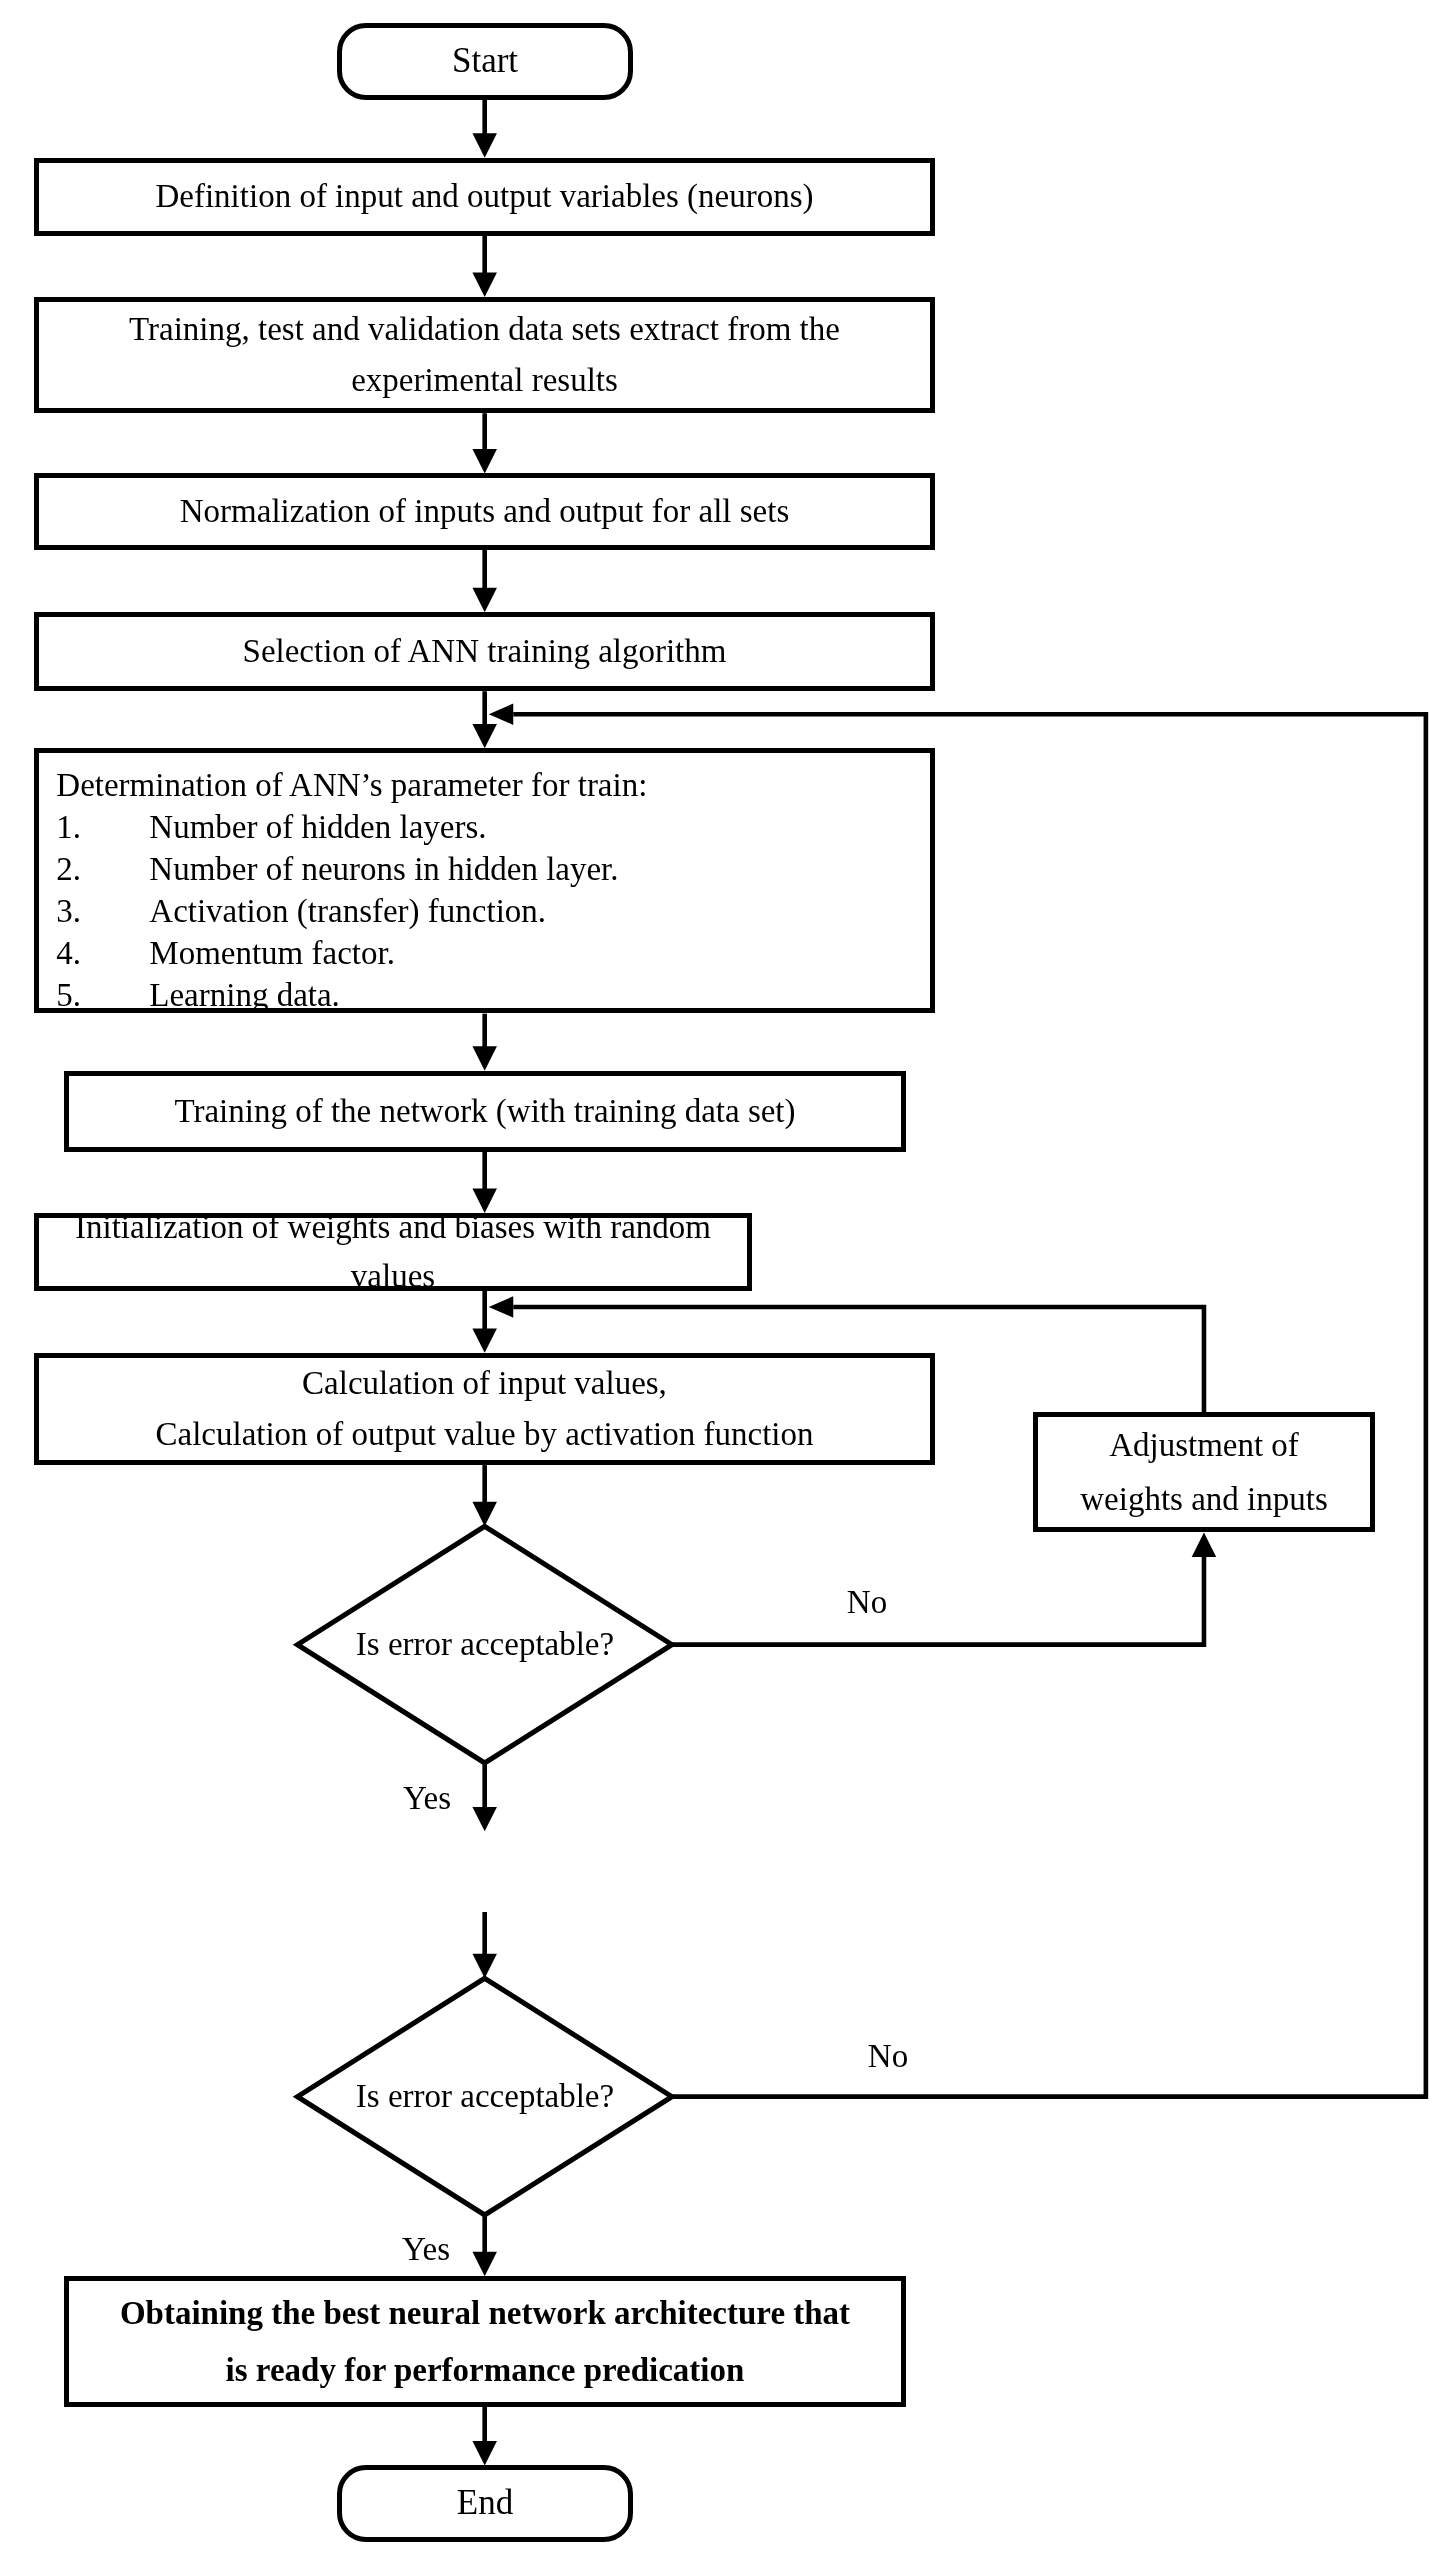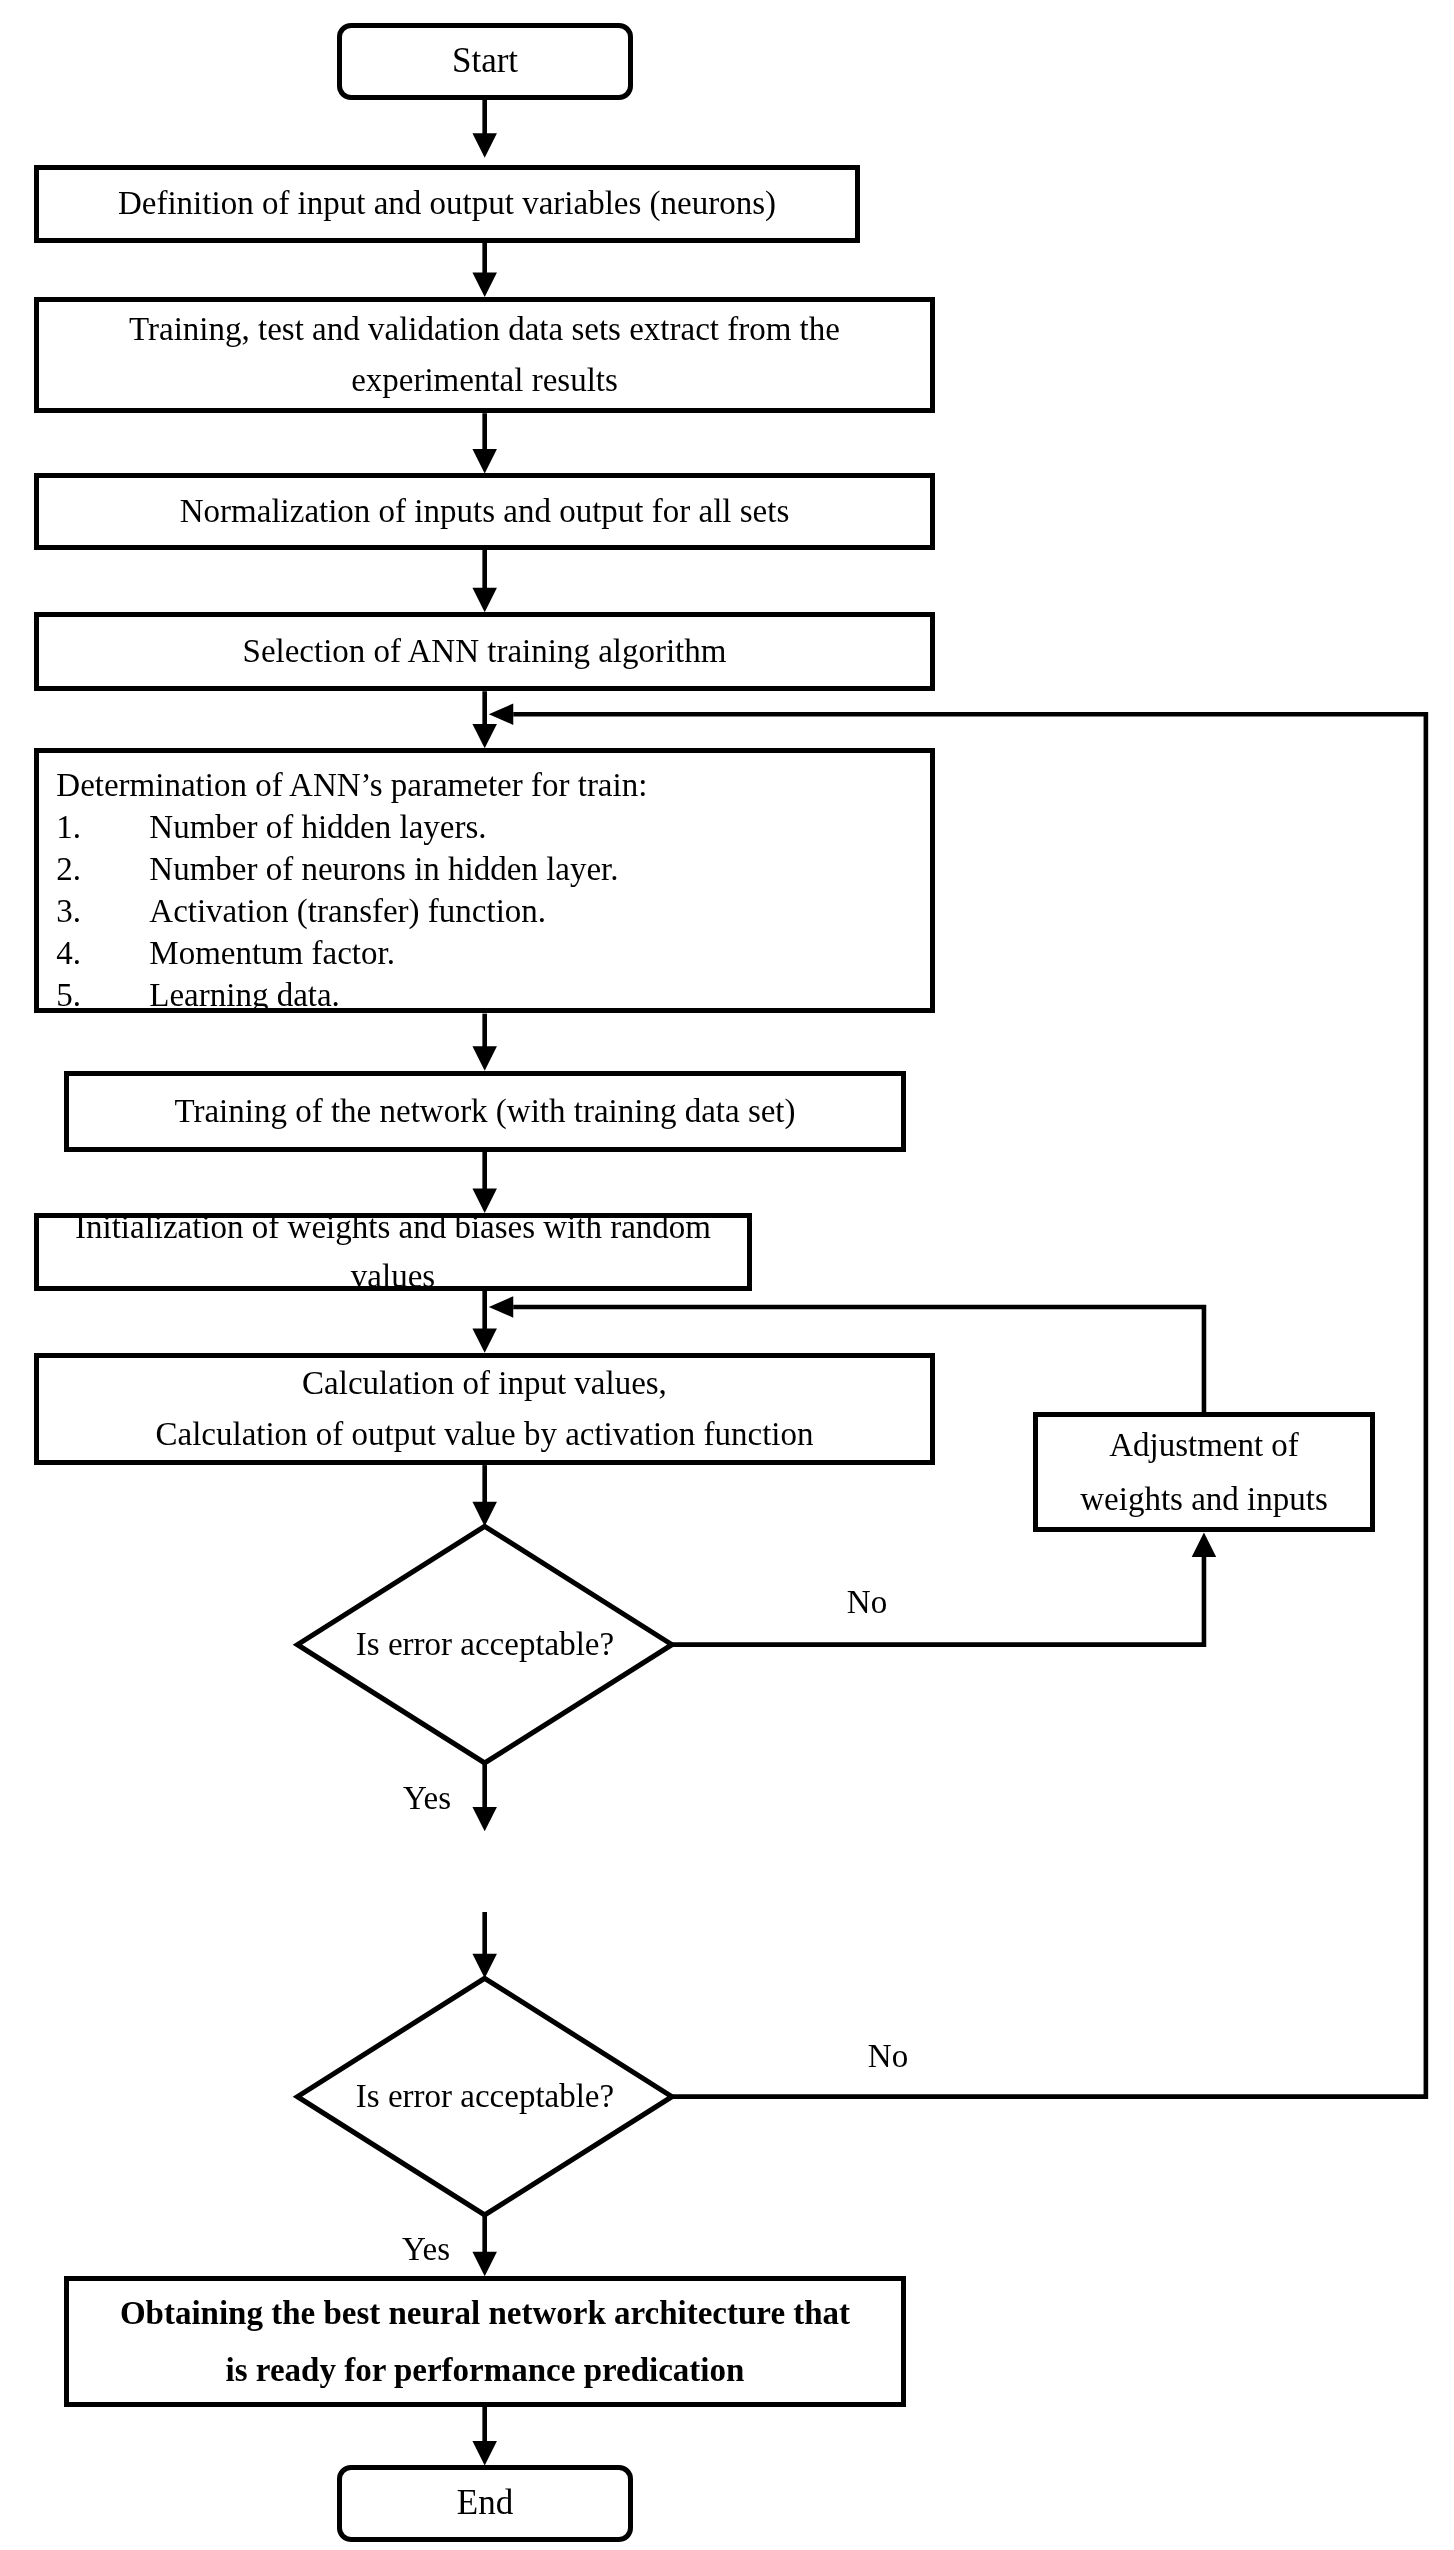--- a/index.html
+++ b/index.html
@@ -19,21 +19,21 @@
     border:5.6px solid #000000;
     display:flex;
     flex-direction:column;
     align-items:center;
     justify-content:center;
     text-align:center;
     font-size:33px;
     line-height:1.5;
   }
   .terminal{
-    border-radius:14px;
+    border-radius:29px;
     font-size:35px;
   }
   .ln100{line-height:51px;}
   .ln105{line-height:54px;}
   .ln112{line-height:57px;font-weight:bold;}
   .det{
     align-items:stretch;
     justify-content:flex-start;
     text-align:left;
     padding:11.2px 12.2px 0 17.3px;
@@ -98,21 +98,21 @@
       <polygon points="958,1400 1006,1379 1006,1421"></polygon>
     </g>
     <g fill="#ffffff" stroke="#000000" stroke-width="10">
       <polygon points="950,2992 1317,3224 950,3456 583,3224"></polygon>
       <polygon points="950,3878 1317,4110 950,4342 583,4110"></polygon>
     </g>
   </svg>
 
   <div class="node terminal" style="left:337px;top:23px;width:296px;height:77px;">Start</div>
 
-  <div class="node" style="left:34px;top:158px;width:826px;height:78px;margin-top:7px;">Definition of input and output variables (neurons)</div>
+  <div class="node" style="left:34px;top:158px;width:901px;height:78px;">Definition of input and output variables (neurons)</div>
 
   <div class="node" style="left:34px;top:297px;width:901px;height:116px;">
     <div class="ln100">Training, test and validation data sets extract from the</div>
     <div class="ln100">experimental results</div>
   </div>
 
   <div class="node" style="left:34px;top:473px;width:901px;height:77px;">Normalization of inputs and output for all sets</div>
 
   <div class="node" style="left:34px;top:612px;width:901px;height:79px;">Selection of ANN training algorithm</div>
 

